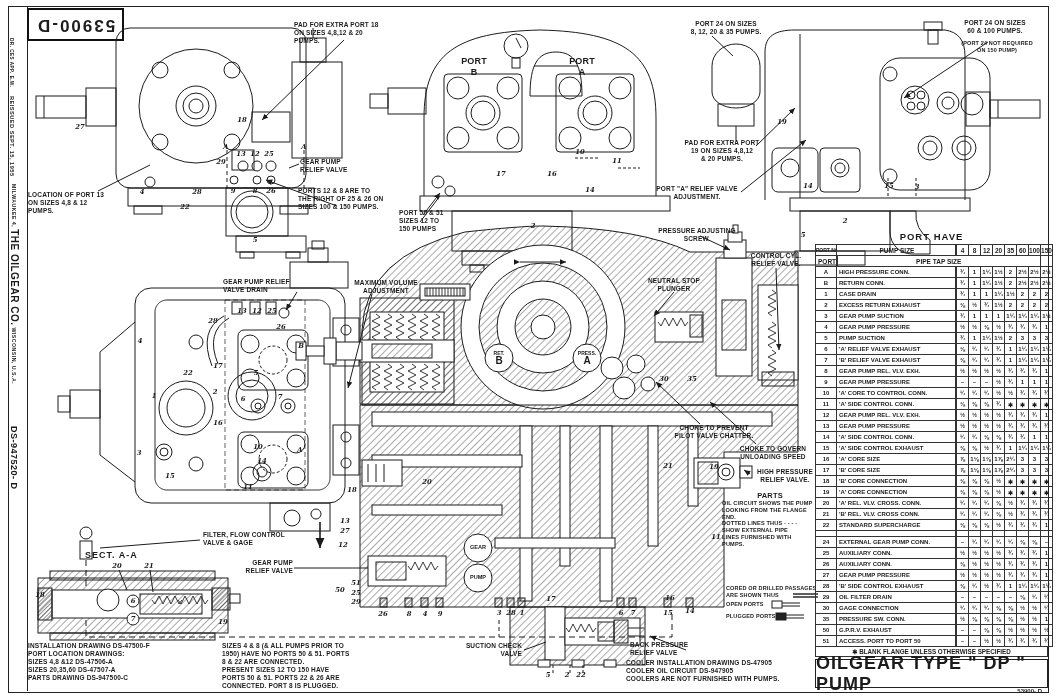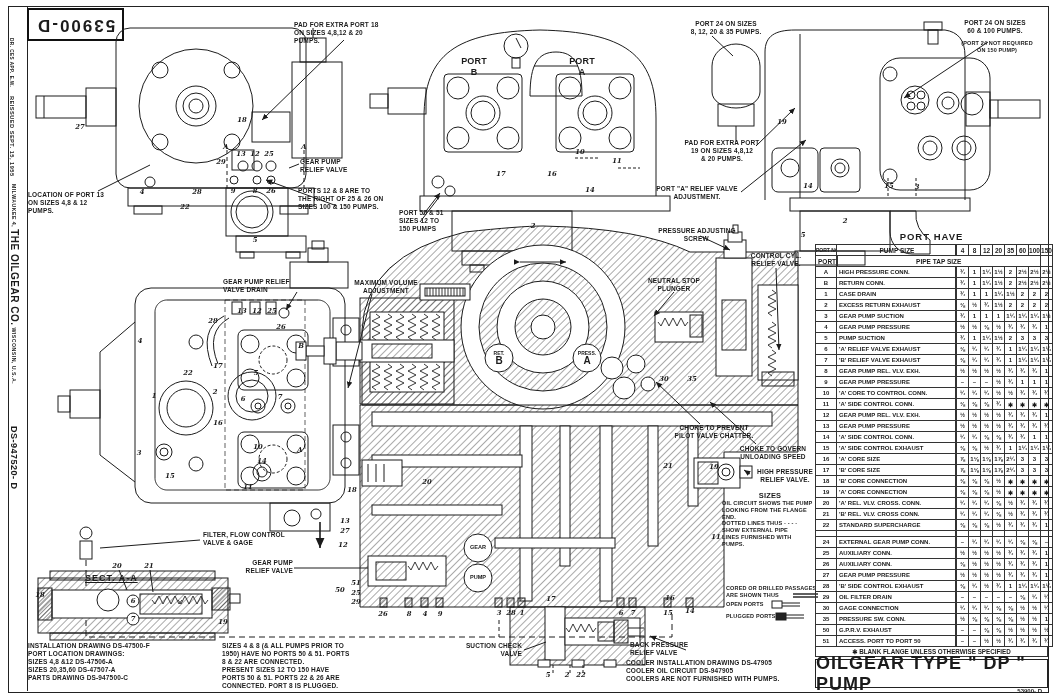--- a/index.html
+++ b/index.html
@@ -425,21 +425,21 @@
   <div class="ann ctr" style="left:642px;top:277px;width:64px;">NEUTRAL STOP
 PLUNGER</div>
   <div class="ann ctr" style="left:346px;top:279px;width:80px;">MAXIMUM VOLUME
 ADJUSTMENT</div>
   <div class="ann ctr" style="left:664px;top:424px;width:100px;">CHOKE TO PREVENT
 PILOT VALVE CHATTER.</div>
   <div class="ann ctr" style="left:731px;top:445px;width:84px;">CHOKE TO GOVERN
 UNLOADING SPEED</div>
   <div class="ann ctr" style="left:748px;top:468px;width:74px;">HIGH PRESSURE
 RELIEF VALVE.</div>
-  <div class="ann ctr" style="left:750px;top:491px;width:40px;font-size:7.5px;">SIZES</div>
+  <div class="ann ctr" style="left:750px;top:491px;width:40px;font-size:7.5px;">PARTS</div>
   <div class="ann" style="left:722px;top:500px;width:96px;font-size:5.6px;">OIL CIRCUIT SHOWS THE PUMP
 LOOKING FROM THE FLANGE END.
 DOTTED LINES THUS - - - -
 SHOW EXTERNAL PIPE
 LINES FURNISHED WITH
 PUMPS.</div>
   <div class="circlbl" style="left:499px;top:358px;">
       <div style="font-size:5px;">RET.</div>
       <div style="font-size:10px;">B</div>
     </div>
@@ -456,21 +456,21 @@
   <div class="ann" style="left:203px;top:531px;width:100px;">FILTER, FLOW CONTROL
 VALVE &amp; GAGE</div>
   <div class="ann rt" style="left:238px;top:559px;width:55px;">GEAR PUMP
 RELIEF VALVE</div>
   <div class="ann" style="left:223px;top:278px;width:90px;">GEAR PUMP RELIEF
 VALVE DRAIN</div>
   <div class="ann" style="left:726px;top:585px;width:95px;font-size:5.5px;">CORED OR DRILLED PASSAGES
 ARE SHOWN THUS</div>
   <div class="ann" style="left:726px;top:601px;width:46px;font-size:5.5px;">OPEN PORTS</div>
   <div class="ann" style="left:726px;top:613px;width:50px;font-size:5.5px;">PLUGGED PORTS</div>
-  <div class="ann" style="left:85px;top:573px;width:80px;font-size:9px;letter-spacing:1px;text-decoration:underline;">SECT. A-A</div>
+  <div class="ann" style="left:85px;top:550px;width:80px;font-size:9px;letter-spacing:1px;">SECT. A-A</div>
   <div class="ann" style="left:28px;top:642px;width:195px;">INSTALLATION DRAWING DS-47500-F
 PORT LOCATION DRAWINGS:
       SIZES 4,8 &amp;12  DS-47506-A
       SIZES 20,35,60 DS-47507-A
 PARTS DRAWING DS-947500-C</div>
   <div class="ann" style="left:222px;top:642px;width:180px;">SIZES 4 &amp; 8 (&amp; ALL PUMPS PRIOR TO
 1950) HAVE NO PORTS 50 &amp; 51. PORTS
 8 &amp; 22 ARE CONNECTED.
 PRESENT SIZES 12 TO 150 HAVE
 PORTS 50 &amp; 51. PORTS 22 &amp; 26 ARE

